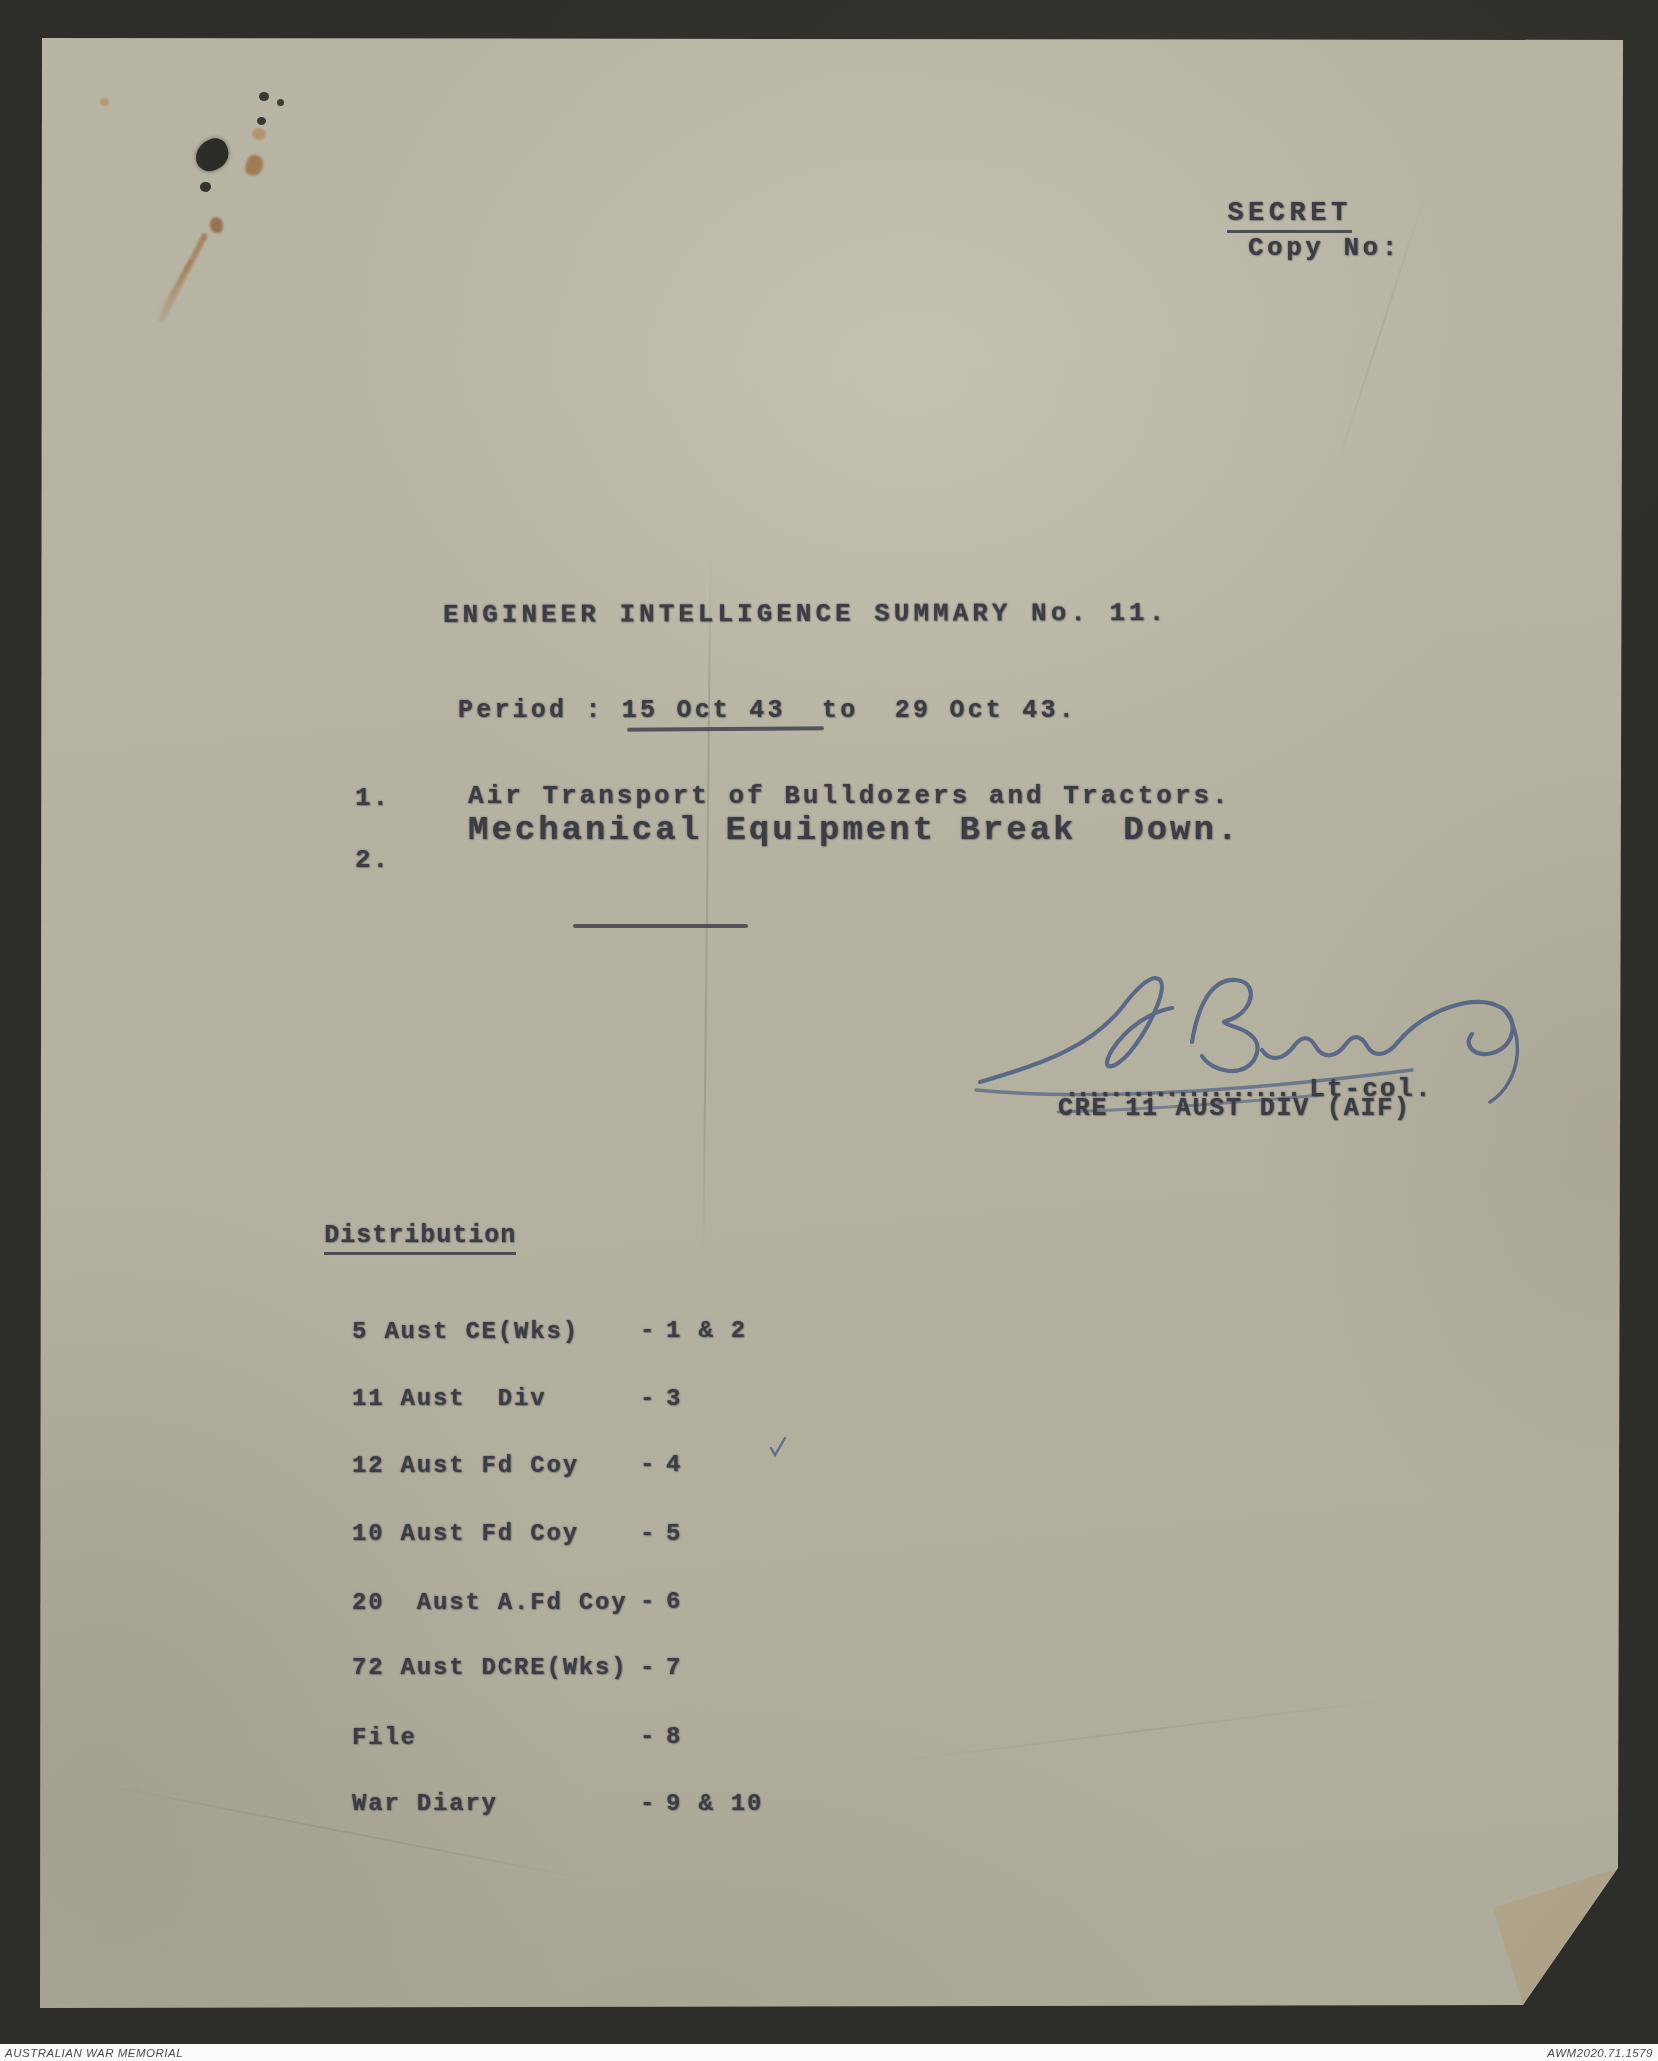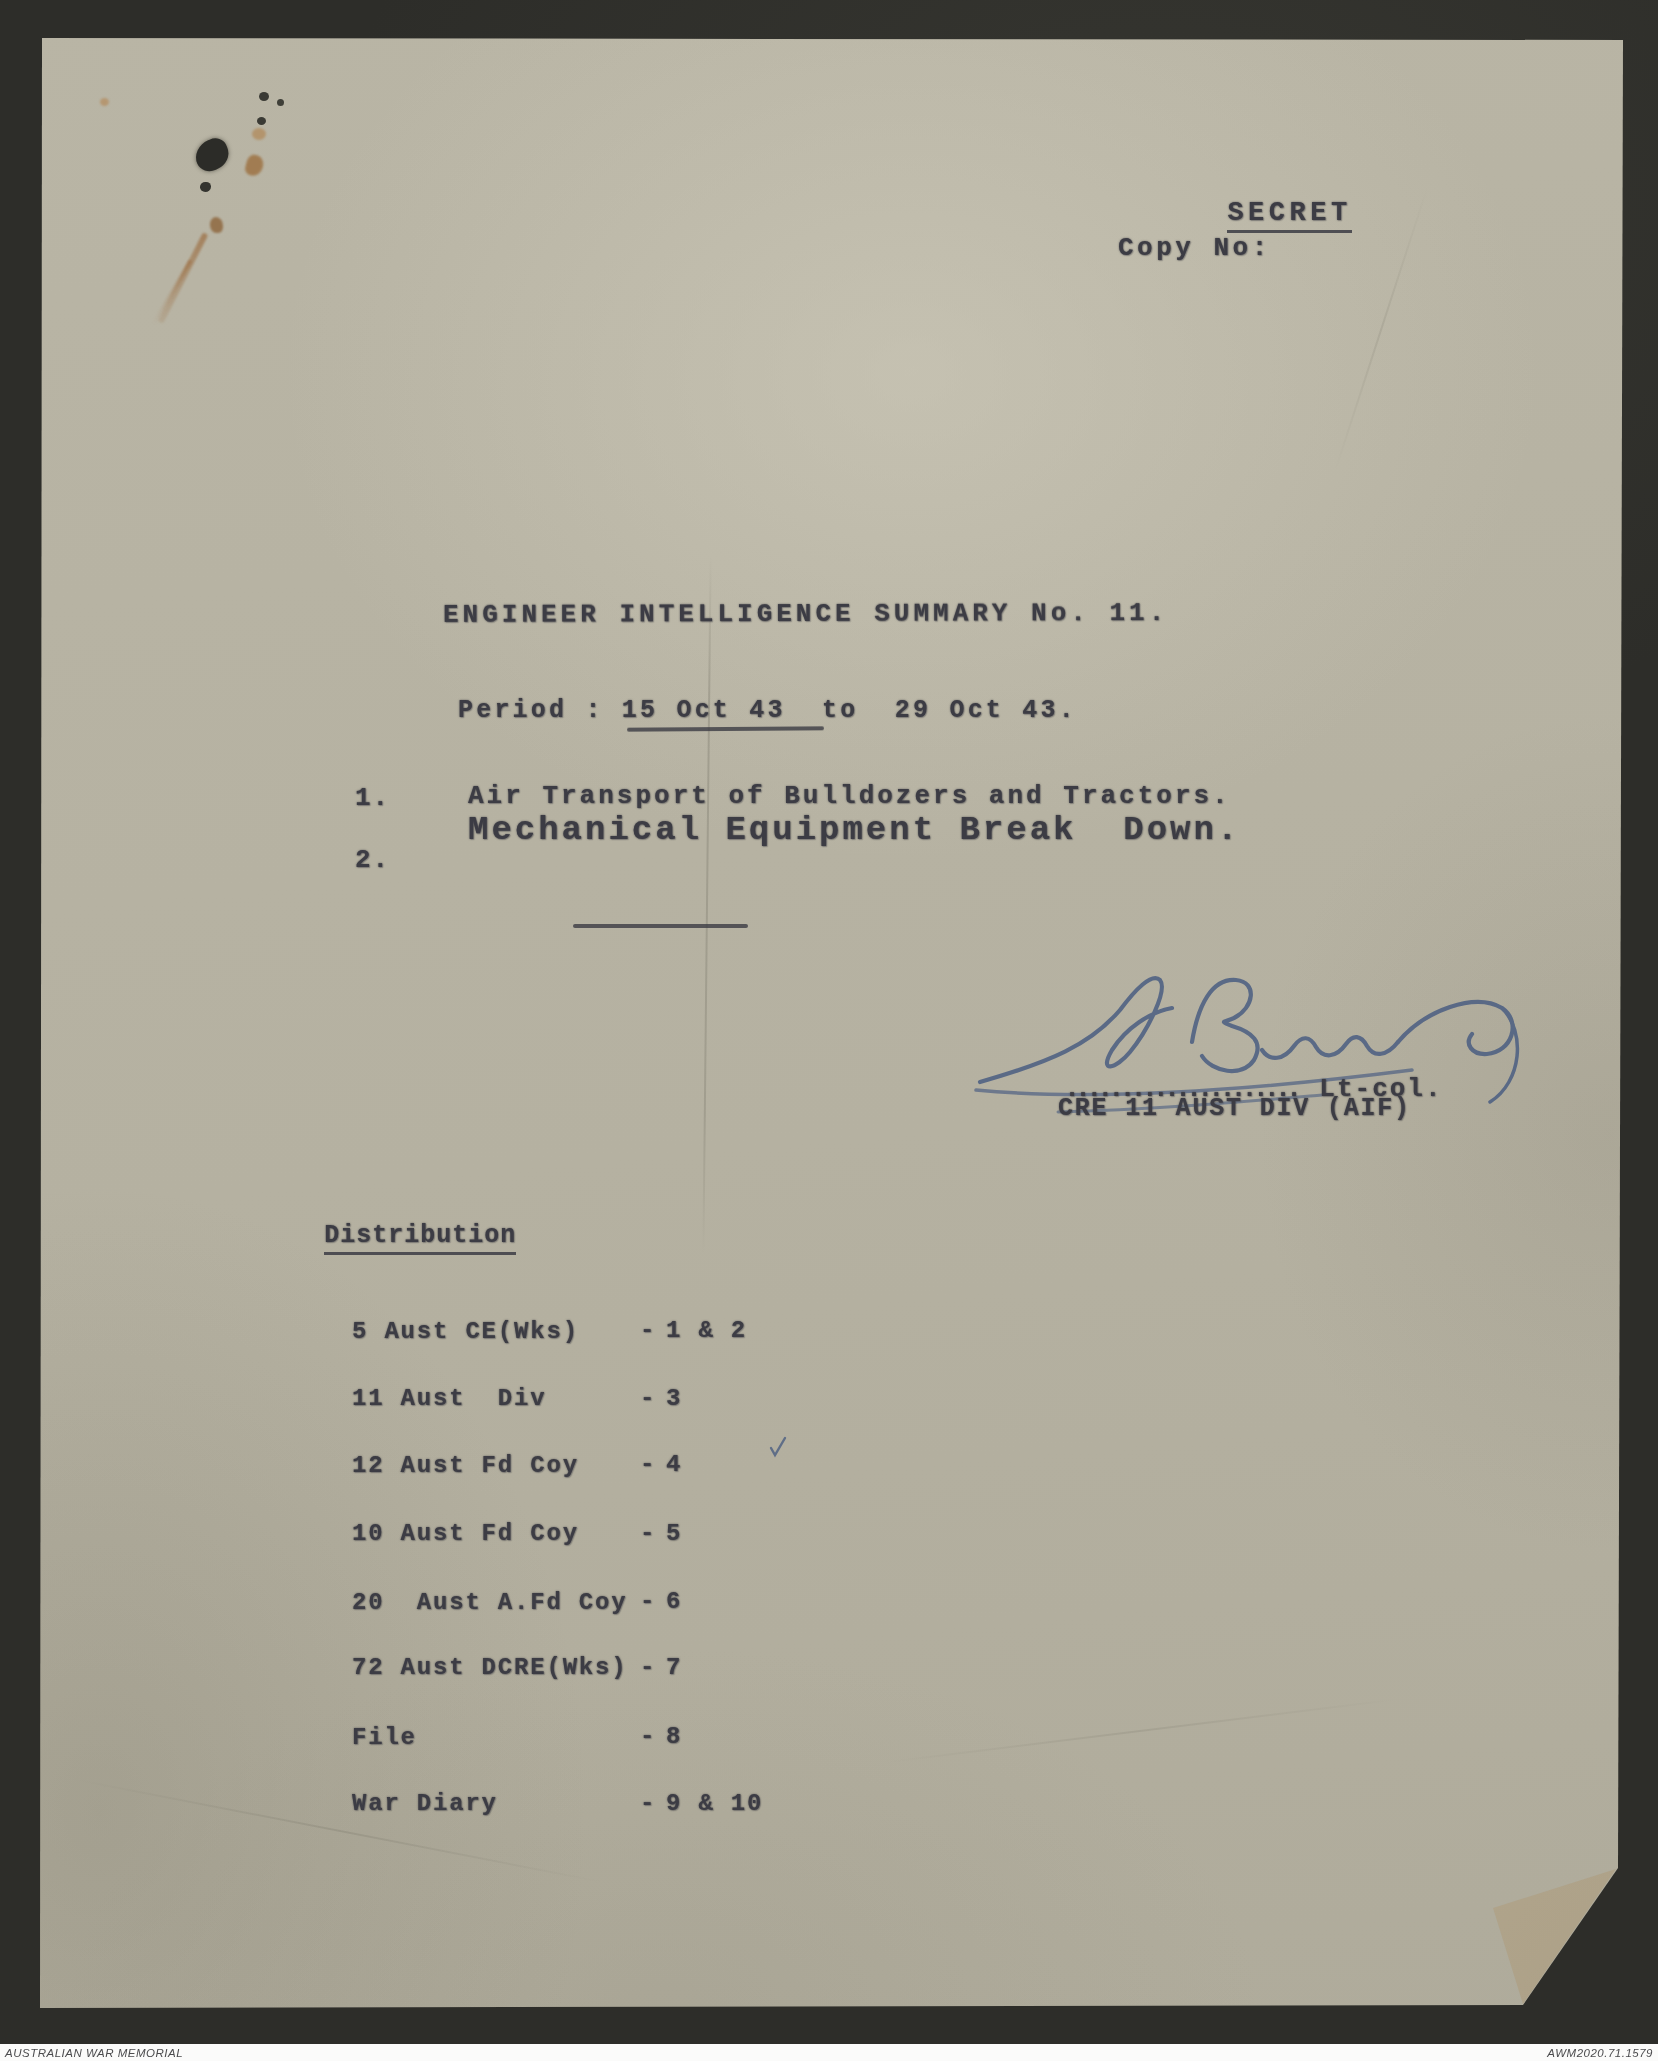--- a/index.html
+++ b/index.html
@@ -46,21 +46,21 @@
   .dist { position:absolute; left:305px; top:1203px; }
   .dist-head { font-size:25px; letter-spacing:1px; display:inline-block; }
   .dist-rows { margin-left:47px; margin-top:6px; }
   .dist-row { display:flex; height:31.6px; align-items:center; font-size:24px; letter-spacing:1.8px; }
   .dist-unit { width:288px; }
   .dist-dash { width:26px; }
   .dist-row:nth-child(odd) .dist-unit { transform:translateY(.5px); }
   .dist-row:nth-child(3n) { transform:translateY(-1px); }
   .sig-block { position:absolute; left:1045px; top:1056px; }
   .sig-dots { font-size:26px; letter-spacing:-4.5px; }
-  .sig-rank { font-size:26px; letter-spacing:2px; margin-left:22px; }
+  .sig-rank { font-size:26px; letter-spacing:2px; margin-left:12px; }
   .sig-unit { position:absolute; left:1058px; top:1094px; font-size:25px; letter-spacing:1.8px; }
   .footer {
     position:absolute; left:0; bottom:0; width:1658px; height:17px;
     background:#fbfbfa; display:flex; justify-content:space-between; align-items:center;
     padding:0 5px;
     font-family:"Liberation Sans","DejaVu Sans",sans-serif;
     font-size:11.5px; color:#4c4c4e; letter-spacing:.5px;font-style:italic;
   }
 </style>
 </head>
@@ -95,21 +95,21 @@
             filter:blur(1.2px); border-radius:3px;"></div>
 <div class="stain" style="left:170px; top:255px; width:4px; height:75px; transform:rotate(30deg);
             background:linear-gradient(to bottom, rgba(150,95,45,.4), transparent);
             filter:blur(1.2px); border-radius:2px;"></div>
 <div class="stain" style="left:100px; top:98px; width:9px; height:8px; background:#b27a3f; opacity:.5;
             border-radius:50%; filter:blur(.8px);"></div>
 
 <div class="typed" style="left:1186px; top:168px; font-size:27px; letter-spacing:4.5px;">
   <span class="u">SECRET</span>
 </div>
-<div class="typed" style="left:1118px; top:233px; font-size:26px; letter-spacing:3.5px;">Copy No:</div>
+<div class="typed" style="left:1248px; top:233px; font-size:26px; letter-spacing:3.5px;">Copy No:</div>
 
 <div class="typed" style="left:443px; top:599px; font-size:26px; letter-spacing:4px; transform:rotate(-.15deg);">ENGINEER INTELLIGENCE SUMMARY No. 11.</div>
 <div class="typed" style="left:458px; top:696px; font-size:25px; letter-spacing:3.2px;">Period : 15 Oct 43  to  29 Oct 43.</div>
 <div class="rule" style="left:627px; top:727px; width:197px; transform:rotate(-.4deg);"></div>
 
 <div class="typed" style="left:355px; top:783px; font-size:26px; letter-spacing:2px;">1.</div>
 <div class="typed" style="left:468px; top:781px; font-size:26px; letter-spacing:3px;">Air Transport of Bulldozers and Tractors.</div>
 <div class="typed" style="left:355px; top:845px; font-size:26px; letter-spacing:2px;">2.</div>
 <div class="typed" style="left:468px; top:811px; font-size:34px; letter-spacing:3px;">Mechanical Equipment Break  Down.</div>
 <div class="rule" style="left:573px; top:924px; width:175px;"></div>

